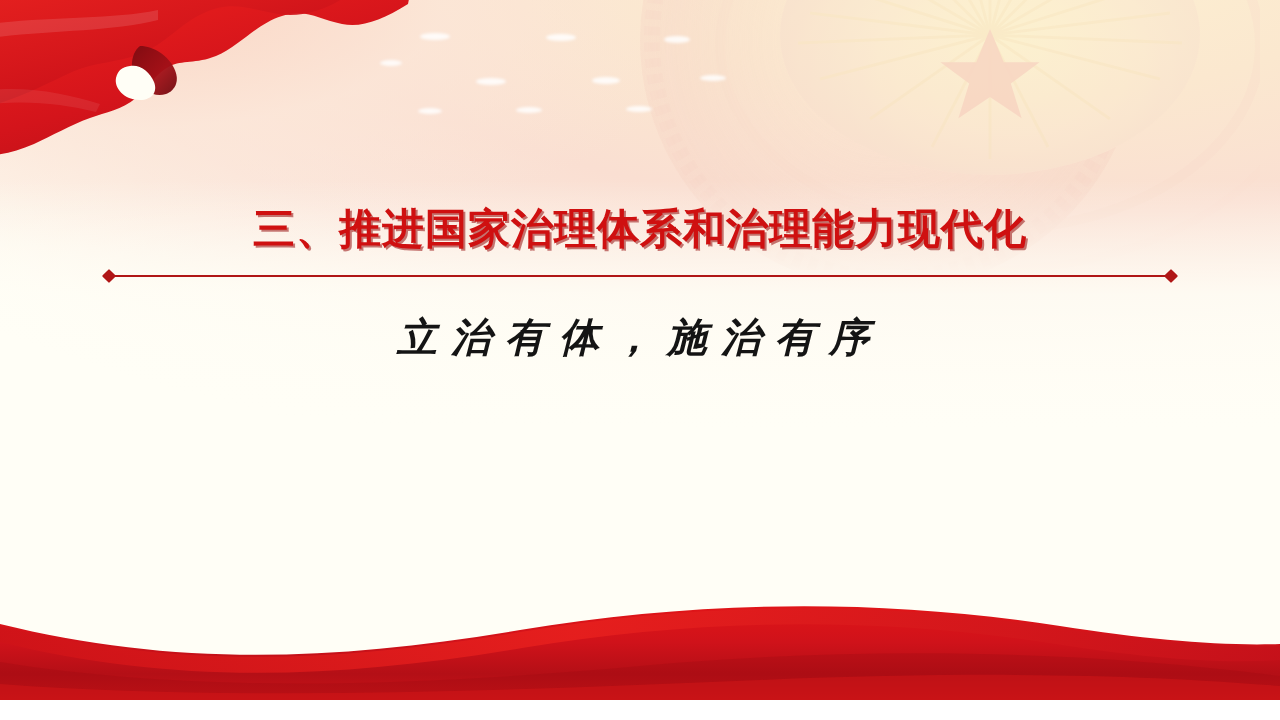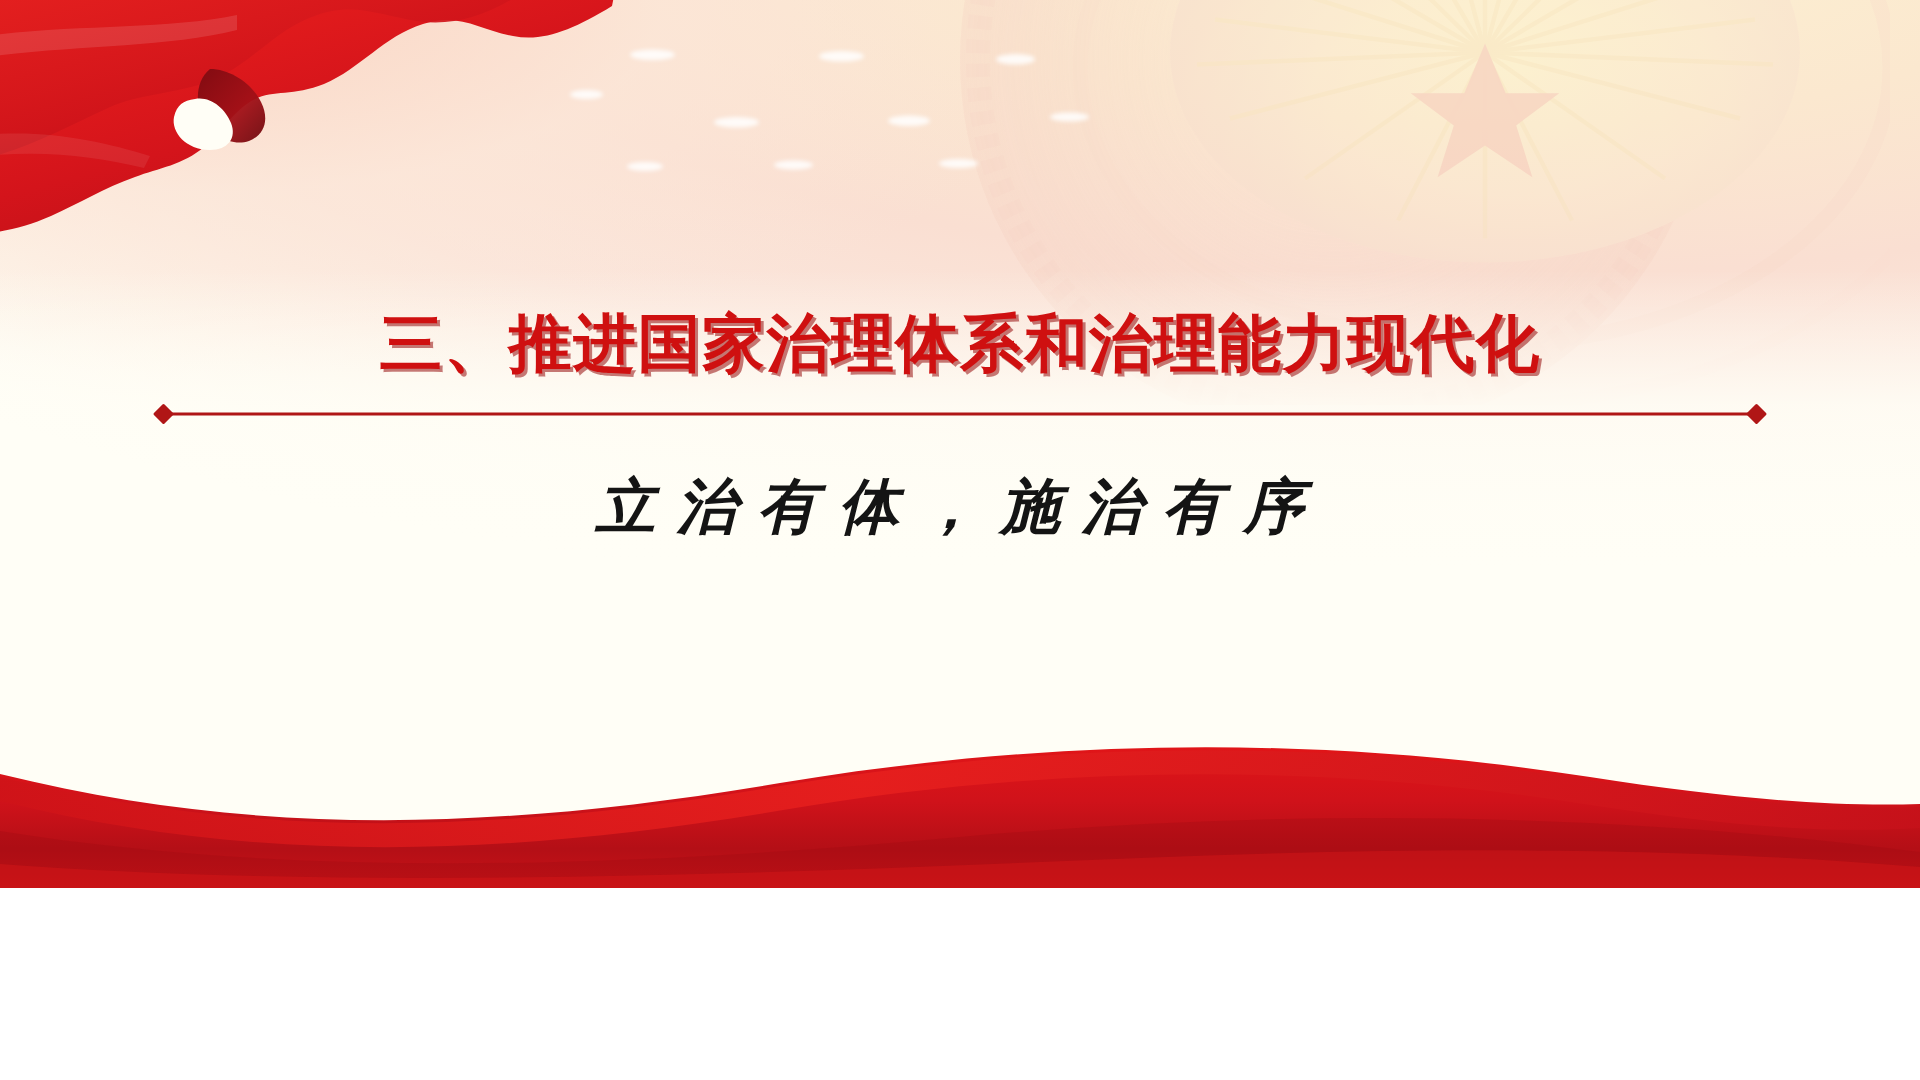--- a/index.html
+++ b/index.html
@@ -4,21 +4,21 @@
 <title>Slide</title>
 <style>
   html, body {
     margin: 0;
     padding: 0;
     background: #ffffff;
   }
   #slide {
     position: relative;
     width: 1280px;
-    height: 592px;
+    height: 700px;
     overflow: hidden;
     background: #fffef6;
     font-family: "Liberation Sans", "DejaVu Sans", sans-serif;
     user-select: none;
   }
 
   
   .bg-base {
     position: absolute;
     inset: 0;

